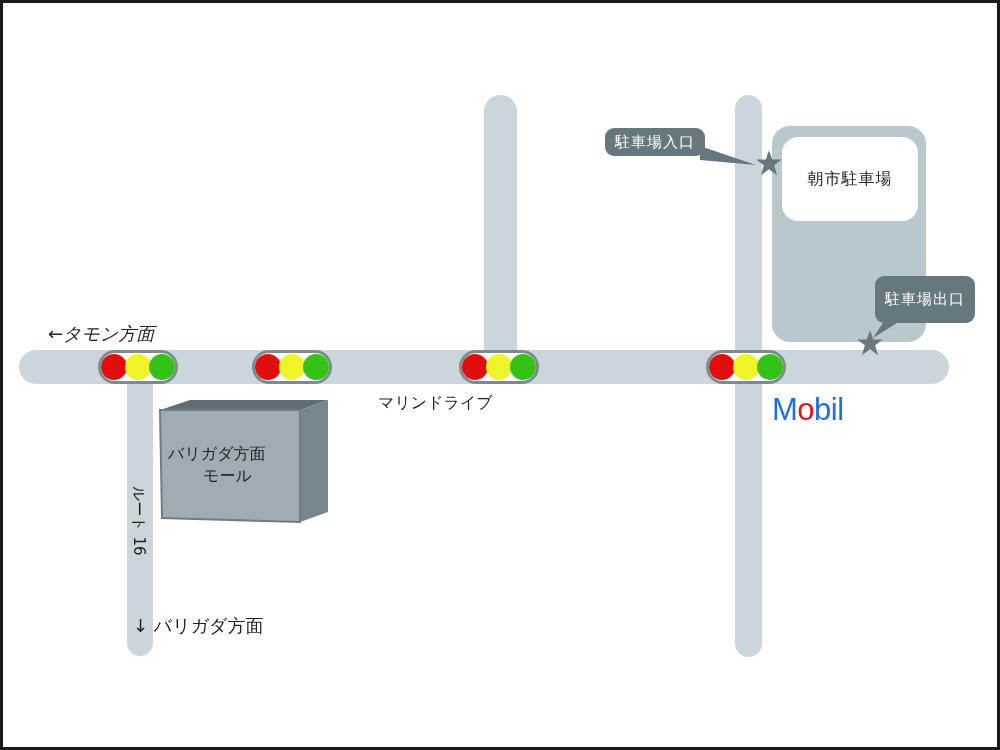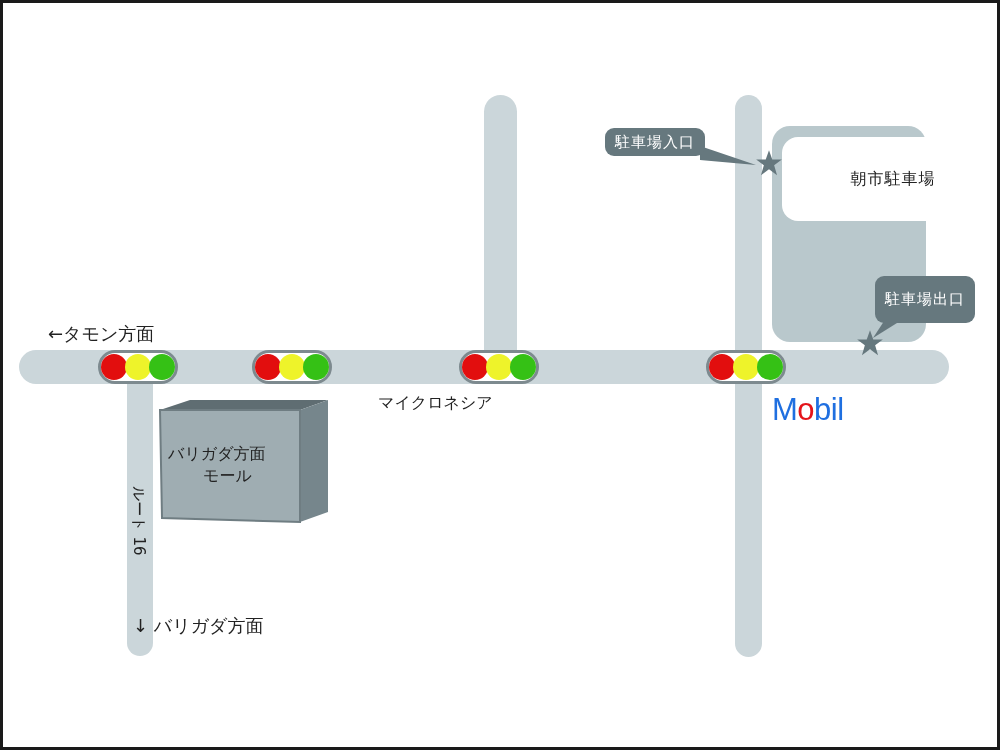--- a/index.html
+++ b/index.html
@@ -7,21 +7,21 @@
          font-family: "DejaVu Sans", "Liberation Sans", sans-serif; }
   .frame { position: absolute; left: 0; top: 0; width: 1000px; height: 750px;
            box-sizing: border-box; border: 3px solid #1a1a1a; background: #fff; }
   .road { position: absolute; background: #cbd6da; }
   .road-h { border-radius: 17px; }
   .road-v { border-radius: 17px; }
   .lot-outer { position: absolute; left: 772px; top: 126px; width: 154px; height: 216px;
                background: #b9c8cc; border-radius: 18px; }
   .lot-inner { position: absolute; left: 782px; top: 137px; width: 136px; height: 84px;
                background: #ffffff; border-radius: 16px; display: flex;
-               align-items: center; justify-content: center; padding-left: 43px; }
+               align-items: center; justify-content: center; }
   .lot-label { font-size: 16px; color: #222; letter-spacing: 1px; }
   .signal { position: absolute; width: 80px; height: 34px; box-sizing: border-box;
             border: 3px solid #7d8a8f; border-radius: 17px; background: #ffffff;
             display: flex; align-items: center; justify-content: center; gap: 0; }
   .lamp { width: 26px; height: 26px; border-radius: 50%; margin: 0 -1px; }
   .label { position: absolute; color: #222; white-space: nowrap; }
   .callout { position: absolute; background: #66787e; color: #ffffff; border-radius: 9px;
              font-size: 15px; display: flex; align-items: center; justify-content: center;
              letter-spacing: 1px; }
   .mall { position: absolute; left: 0; top: 0; }
@@ -59,22 +59,22 @@
   <span class="lamp" style="background:#e20e0e"></span>
   <span class="lamp" style="background:#eef32a"></span>
   <span class="lamp" style="background:#35c115"></span>
 </div>
 <div class="signal" style="left:706px; top:350px;">
   <span class="lamp" style="background:#e20e0e"></span>
   <span class="lamp" style="background:#eef32a"></span>
   <span class="lamp" style="background:#35c115"></span>
 </div>
 
-<span class="label" style="left:48px; top:322px; font-size:18px;">←タモン方面</span>
-<span class="label" style="left:378px; top:393px; font-size:16px;">マイクロネシア</span>
+<span class="label" style="left:48px; top:322px; font-size:18px;font-style:italic;">←タモン方面</span>
+<span class="label" style="left:378px; top:393px; font-size:16px;">マリンドライブ</span>
 <span class="label" style="left:133px; top:614px; font-size:18px;">↓ バリガダ方面</span>
 <span class="vtext" style="left:148px;">ルート 16</span>
 
 <svg class="mall" width="1000" height="750" style="pointer-events:none;">
   <polygon points="160,410 190,400 328,400 300,410" fill="#5f6d72"></polygon>
   <polygon points="300,410 328,400 328,512 300,522" fill="#76868c"></polygon>
   <polygon points="160,410 300,410 300,522 162,518" fill="#9fadb2" stroke="#6f7d82" stroke-width="2"></polygon>
 </svg>
 <span class="label" style="left:168px; top:444px; font-size:16px;">バリガダ方面</span>
 <span class="label" style="left:203px; top:466px; font-size:16px;">モール</span>

